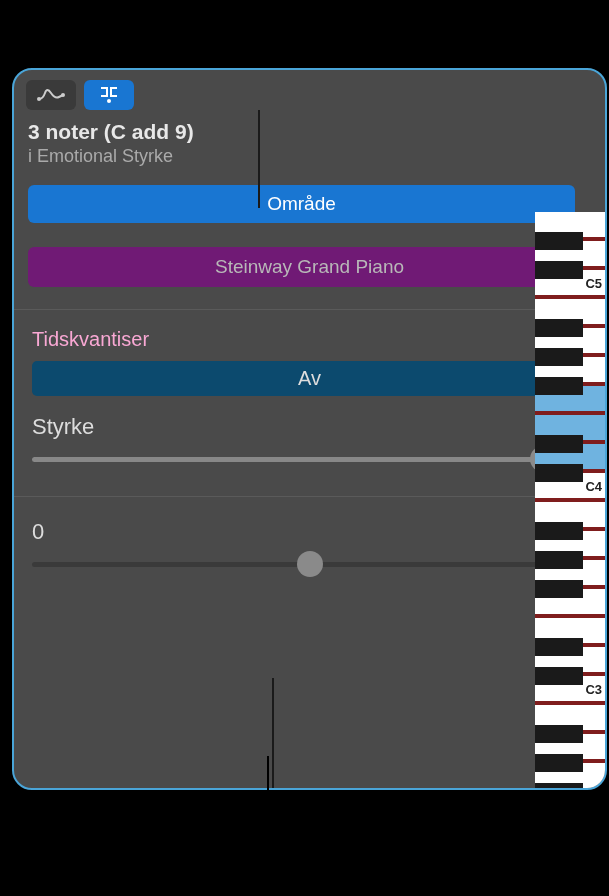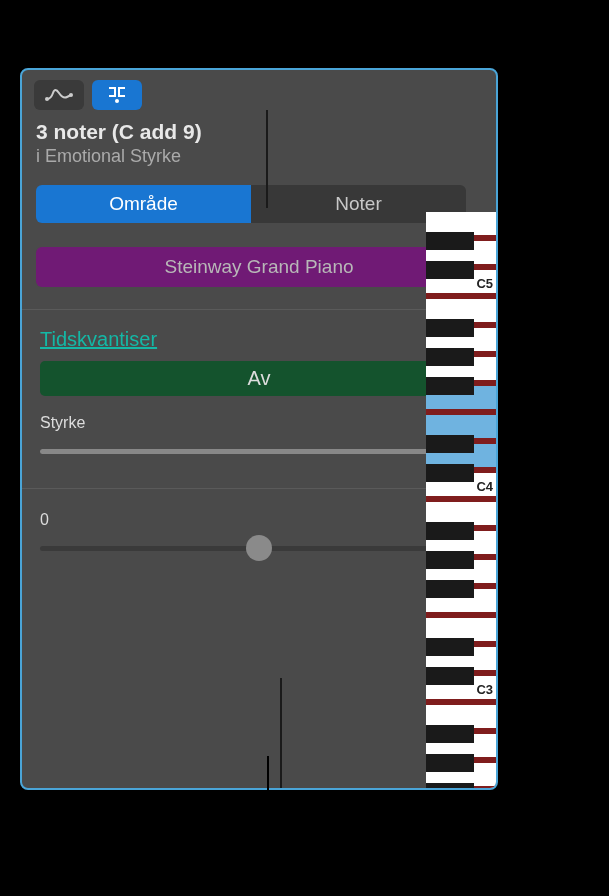--- a/index.html
+++ b/index.html
@@ -6,27 +6,27 @@
     body {
       width: 609px;
       height: 896px;
       background: #000;
       font-family: -apple-system, BlinkMacSystemFont, "Helvetica Neue", sans-serif;
       position: relative;
       overflow: hidden;
     }
     .panel {
       position: absolute;
-      left: 20px;
+      left: 12px;
       top: 68px;
-      width: 478px;
+      width: 595px;
       height: 722px;
       background: #4a4a4a;
       border: 2px solid #4aa5d8;
-      border-radius: 8px;
+      border-radius: 20px;
       overflow: hidden;
     }
     .toolbar {
       display: flex;
       gap: 8px;
       padding: 10px 12px;
     }
     .tool-btn {
       width: 50px;
       height: 30px;
@@ -91,27 +91,26 @@
     }
     .divider {
       height: 1px;
       background: #5a5a5a;
       margin-top: 22px;
     }
     .section {
       padding: 18px 18px 0 18px;
     }
     .section-label {
-      color: #14b8a6;
+      color: #f9a8d4;
       font-size: 20px;
-      text-decoration: underline;
     }
     .select {
       margin-top: 10px;
-      background: #14532d;
+      background: #0c4a6e;
       border-radius: 5px;
       padding: 6px 14px;
       display: flex;
       align-items: center;
       justify-content: center;
       position: relative;
       cursor: pointer;
     }
     .select-text {
       color: #ddd;
@@ -126,21 +125,21 @@
       line-height: 6px;
       font-size: 10px;
     }
     .slider-section {
       padding: 18px 18px 0 18px;
     }
     .slider-head {
       display: flex;
       justify-content: space-between;
       color: #ddd;
-      font-size: 16px;
+      font-size: 22px;
       margin-bottom: 10px;
     }
     .slider-track {
       position: relative;
       height: 18px;
       display: flex;
       align-items: center;
     }
     .track-bg {
       width: 100%;
@@ -166,21 +165,21 @@
     .piano {
       position: absolute;
       right: 0;
       top: 142px;
       width: 70px;
       bottom: 0;
       background: #fff;
     }
     .white-key {
       height: 29px;
-      border-bottom: 6px solid #7f1d1d;
+      border-bottom: 4px solid #7f1d1d;
       position: relative;
     }
     .white-key.sel {
       background: #6fb3e0;
     }
     .black-key {
       position: absolute;
       right: 22px;
       width: 48px;
       height: 18px;
@@ -234,21 +233,20 @@
 
   <div class="inner-callout" style="left:244px; top:40px; height:98px;"></div>
 
   <div class="info-block">
     <div class="info-title">3 noter (C add 9)</div>
     <div class="info-sub">i Emotional Styrke</div>
   </div>
 
   <div class="seg-control">
     <div class="seg active">Område</div>
-    <div class="seg inactive">Noter</div>
   </div>
 
   <div class="inst-row">
     <div class="inst-btn">Steinway Grand Piano</div>
   </div>
 
   <div class="divider"></div>
 
   <div class="section">
     <div class="section-label">Tidskvantiser</div>

